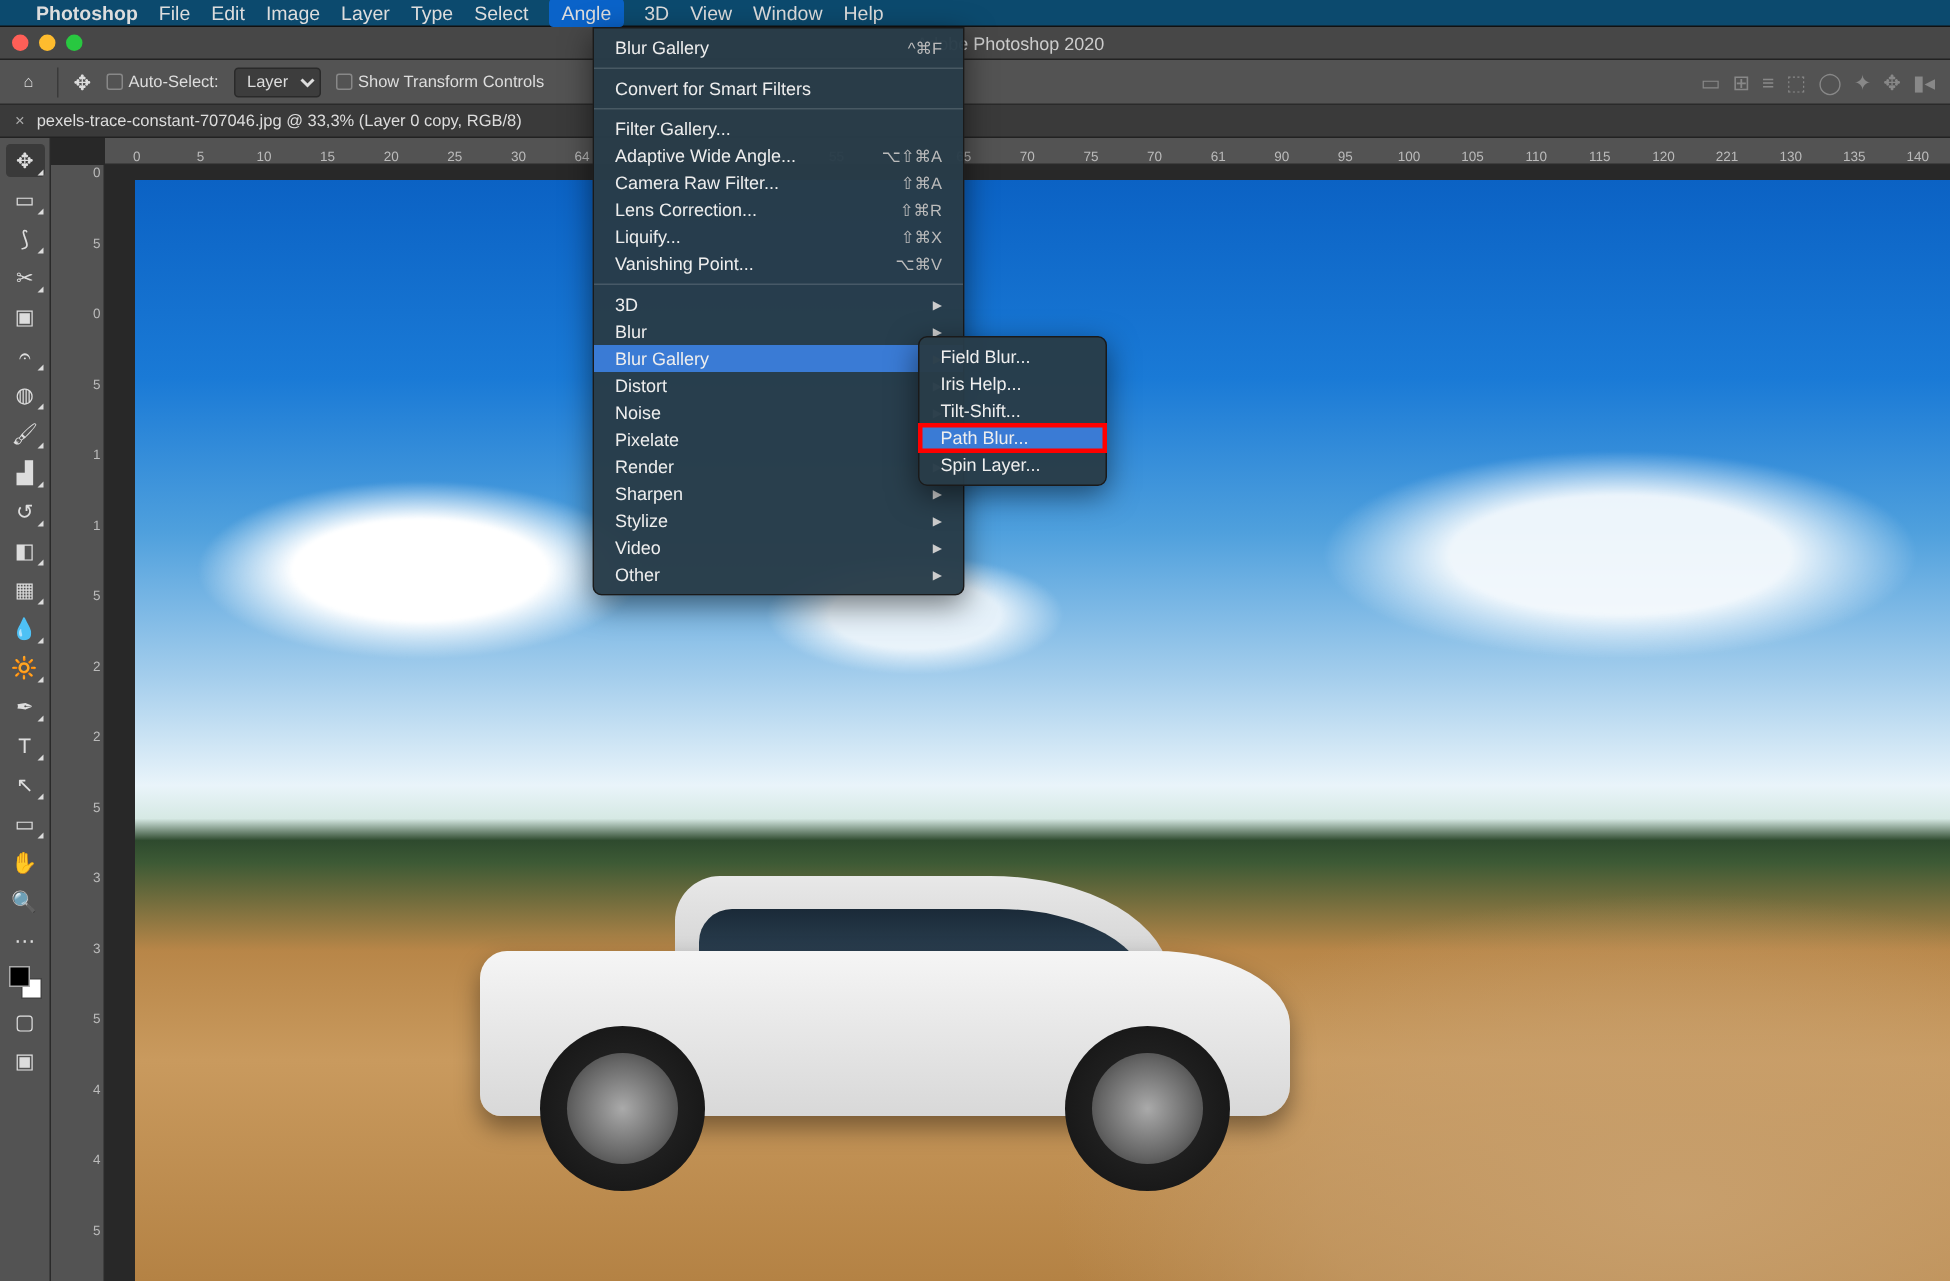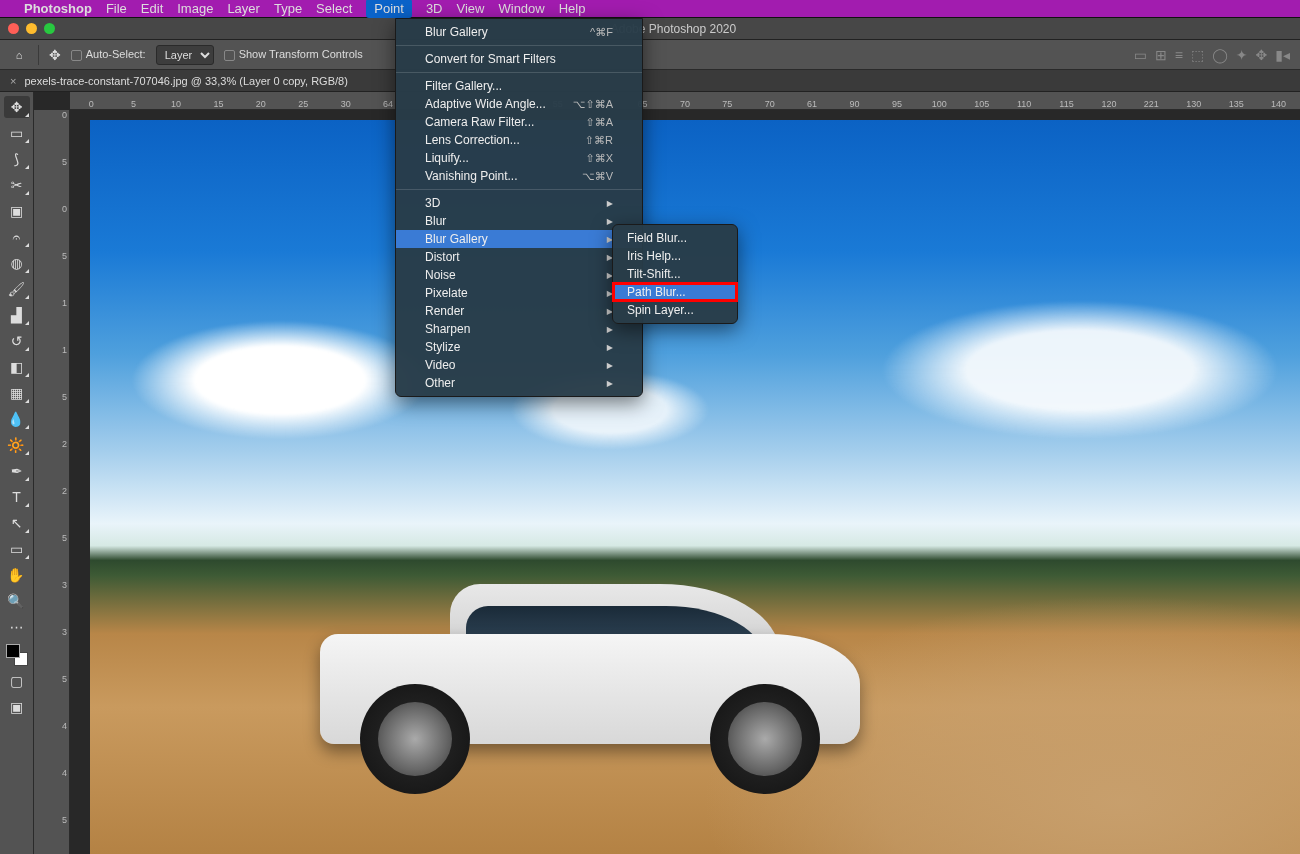--- a/index.html
+++ b/index.html
@@ -1,18 +1,18 @@
 <!DOCTYPE html>
 <html><head>
 <meta charset="utf-8">
 <style>
   * { margin:0; padding:0; box-sizing:border-box; font-family:-apple-system,"Helvetica Neue",Arial,sans-serif; }
   body { width:1300px; height:854px; background:#323232; color:#ddd; font-size:12px; overflow:hidden; position:relative; }
   
-  .menubar { height:18px; background:#a21caf; display:flex; align-items:center; padding:0 10px; gap:14px; font-size:13px; font-weight:500; border-bottom:1px solid #111; }
+  .menubar { height:18px; background:#0c4a6e; display:flex; align-items:center; padding:0 10px; gap:14px; font-size:13px; font-weight:500; border-bottom:1px solid #111; }
   .menubar .apple { font-size:14px; }
   .menubar .bold { font-weight:700; }
   .menubar .mi { cursor:default; }
   .menubar .mi.active { background:#0a63c9; padding:2px 8px; border-radius:3px; }
   
   .titlebar { height:22px; background:#474747; display:flex; align-items:center; padding:0 8px; border-bottom:1px solid #222; }
   .traffic { display:flex; gap:7px; }
   .traffic span { width:11px; height:11px; border-radius:50%; display:inline-block; }
   .t-close{background:#ff5f57;} .t-min{background:#febc2e;} .t-max{background:#28c840;}
   .titlebar .title { flex:1; text-align:center; font-size:12px; color:#ccc; }
@@ -49,21 +49,21 @@
   .dust{position:absolute;right:0;bottom:0;width:600px;height:260px;background:radial-gradient(ellipse at 70% 80%,rgba(200,160,110,0.95) 0%,rgba(200,160,110,0.6) 40%,rgba(200,160,110,0) 70%);}
   .car{position:absolute;left:190px;bottom:60px;width:620px;height:230px;}
   .car-body{position:absolute;left:40px;bottom:50px;width:540px;height:110px;background:linear-gradient(to bottom,#f5f5f5,#d8d8d8);border-radius:18px 90px 20px 14px/18px 50px 20px 14px;box-shadow:0 8px 16px rgba(0,0,0,0.4);}
   .car-roof{position:absolute;left:170px;bottom:140px;width:330px;height:70px;background:linear-gradient(to bottom,#e8e8e8,#cfcfcf);border-radius:30px 120px 0 0/30px 70px 0 0;}
   .car-win{position:absolute;left:186px;bottom:132px;width:300px;height:56px;background:linear-gradient(to bottom,#1a2a38,#3a5266);border-radius:22px 100px 0 0/22px 56px 0 0;}
   .wheel{position:absolute;bottom:0;width:110px;height:110px;border-radius:50%;background:radial-gradient(circle,#888 0%,#555 35%,#222 36%,#111 100%);}
   .wf{left:80px;} .wr{left:430px;}
   .wheel .rim{position:absolute;inset:18px;border-radius:50%;background:radial-gradient(circle,#aaa 0%,#666 60%,#333 100%);}
   
   .menu{position:absolute;top:18px;left:395px;width:248px;background:rgba(40,60,72,0.97);border:1px solid #1a1a1a;border-radius:0 0 6px 6px;box-shadow:0 6px 20px rgba(0,0,0,0.5);font-size:12px;color:#eee;padding:4px 0;z-index:10;}
-  .menu .row{display:flex;align-items:center;height:18px;padding:0 29px;justify-content:space-between;}
+  .menu .row{display:flex;align-items:center;height:18px;padding:0 14px;justify-content:space-between;}
   .menu .row.has-sub::after{content:"▶";font-size:8px;margin-left:auto;color:#ccc;}
   .menu .row.hl{background:#3a7bd5;}
   .menu hr{border:none;border-top:1px solid rgba(255,255,255,0.15);margin:4px 0;}
   .menu .sc{color:#bbb;font-size:11px;}
   .submenu{position:absolute;top:224px;left:612px;width:126px;background:rgba(40,60,72,0.97);border:1px solid #1a1a1a;border-radius:6px;box-shadow:0 6px 20px rgba(0,0,0,0.5);font-size:12px;color:#eee;padding:4px 0;z-index:11;}
   .submenu .row{display:flex;align-items:center;height:18px;padding:0 14px;}
   .submenu .row.hl{background:#3a7bd5;}
   .submenu .row.boxed{outline:3px solid #f00;outline-offset:-2px;}
 </style>
 </head>
@@ -71,21 +71,21 @@
 
 <div class="menubar">
   <span class="apple"></span>
   <span class="mi bold">Photoshop</span>
   <span class="mi">File</span>
   <span class="mi">Edit</span>
   <span class="mi">Image</span>
   <span class="mi">Layer</span>
   <span class="mi">Type</span>
   <span class="mi">Select</span>
-  <span class="mi active">Point</span>
+  <span class="mi active">Angle</span>
   <span class="mi">3D</span>
   <span class="mi">View</span>
   <span class="mi">Window</span>
   <span class="mi">Help</span>
 </div>
 
 <div class="titlebar">
   <div class="traffic">
     <span class="t-close"></span>
     <span class="t-min"></span>

